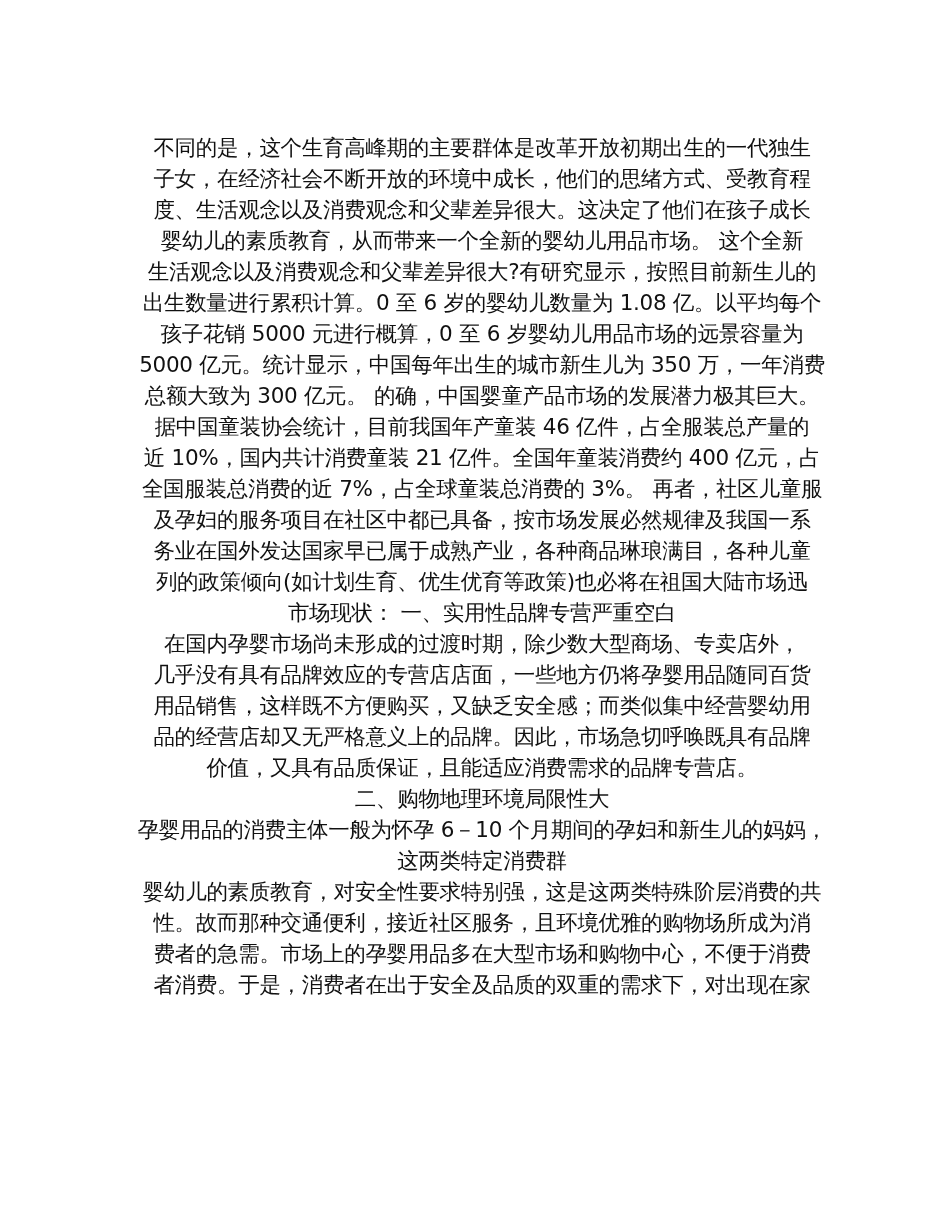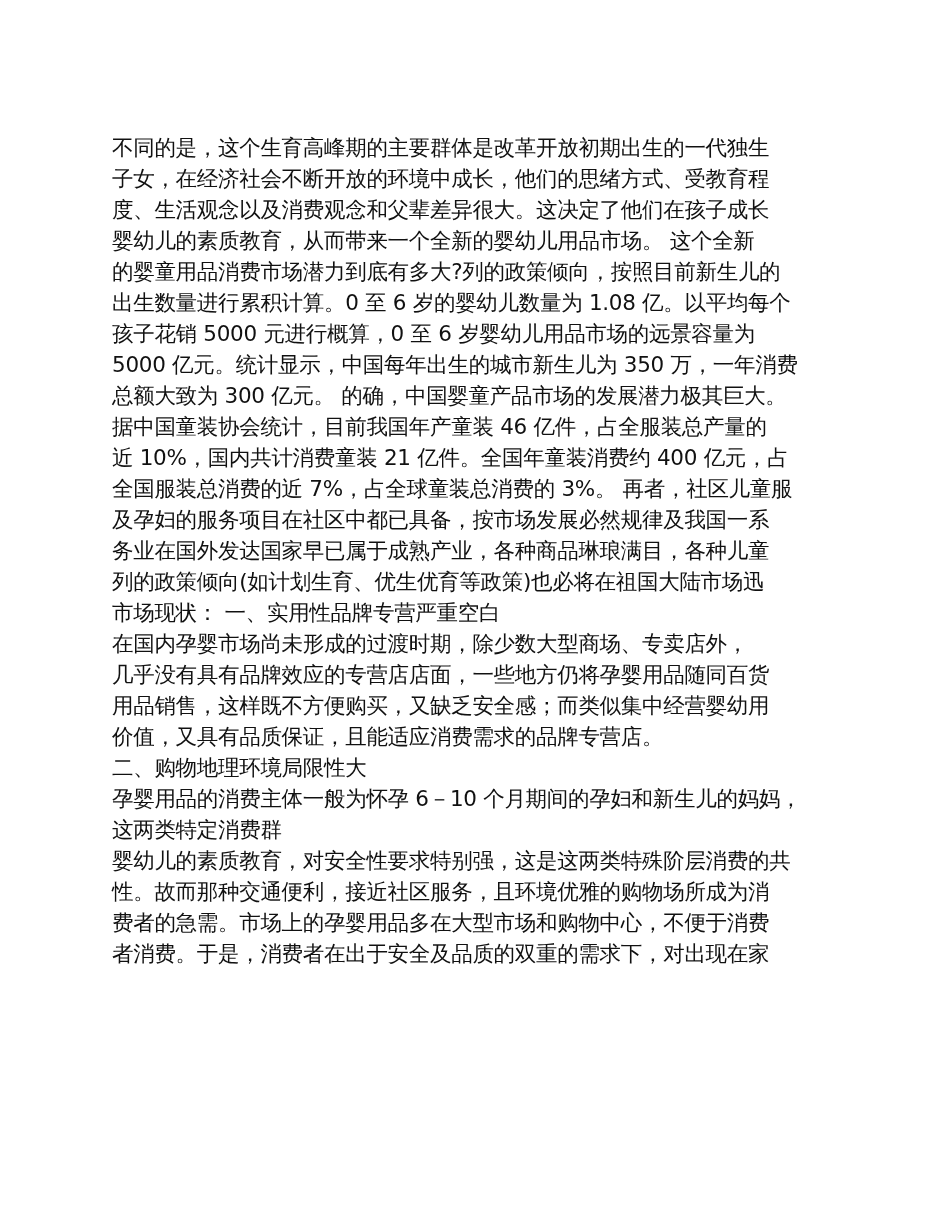--- a/index.html
+++ b/index.html
@@ -20,45 +20,47 @@
       left: 112px;
       top: 132px;
       width: 740px;
     }
     .line {
       font-size: 21.5px;
       line-height: 31px;
       height: 31px;
       white-space: nowrap;
       letter-spacing: -0.3px;
+      text-align: center;
     }
   </style>
 </head>
 <body>
 
 <div class="page">
   <div class="line">不同的是，这个生育高峰期的主要群体是改革开放初期出生的一代独生</div>
   <div class="line">子女，在经济社会不断开放的环境中成长，他们的思绪方式、受教育程</div>
   <div class="line">度、生活观念以及消费观念和父辈差异很大。这决定了他们在孩子成长</div>
   <div class="line">婴幼儿的素质教育，从而带来一个全新的婴幼儿用品市场。 这个全新</div>
-  <div class="line">的婴童用品消费市场潜力到底有多大?列的政策倾向，按照目前新生儿的</div>
+  <div class="line">生活观念以及消费观念和父辈差异很大?有研究显示，按照目前新生儿的</div>
   <div class="line">出生数量进行累积计算。0 至 6 岁的婴幼儿数量为 1.08 亿。以平均每个</div>
   <div class="line">孩子花销 5000 元进行概算，0 至 6 岁婴幼儿用品市场的远景容量为</div>
   <div class="line">5000 亿元。统计显示，中国每年出生的城市新生儿为 350 万，一年消费</div>
   <div class="line">总额大致为 300 亿元。 的确，中国婴童产品市场的发展潜力极其巨大。</div>
   <div class="line">据中国童装协会统计，目前我国年产童装 46 亿件，占全服装总产量的</div>
   <div class="line">近 10%，国内共计消费童装 21 亿件。全国年童装消费约 400 亿元，占</div>
   <div class="line">全国服装总消费的近 7%，占全球童装总消费的 3%。 再者，社区儿童服</div>
   <div class="line">及孕妇的服务项目在社区中都已具备，按市场发展必然规律及我国一系</div>
   <div class="line">务业在国外发达国家早已属于成熟产业，各种商品琳琅满目，各种儿童</div>
   <div class="line">列的政策倾向(如计划生育、优生优育等政策)也必将在祖国大陆市场迅</div>
   <div class="line"> 市场现状： 一、实用性品牌专营严重空白</div>
   <div class="line"> 在国内孕婴市场尚未形成的过渡时期，除少数大型商场、专卖店外，</div>
   <div class="line">几乎没有具有品牌效应的专营店店面，一些地方仍将孕婴用品随同百货</div>
   <div class="line">用品销售，这样既不方便购买，又缺乏安全感；而类似集中经营婴幼用</div>
+  <div class="line">品的经营店却又无严格意义上的品牌。因此，市场急切呼唤既具有品牌</div>
   <div class="line">价值，又具有品质保证，且能适应消费需求的品牌专营店。</div>
   <div class="line"> 二、购物地理环境局限性大</div>
   <div class="line"> 孕婴用品的消费主体一般为怀孕 6－10 个月期间的孕妇和新生儿的妈妈，</div>
   <div class="line">这两类特定消费群</div>
   <div class="line">婴幼儿的素质教育，对安全性要求特别强，这是这两类特殊阶层消费的共</div>
   <div class="line">性。故而那种交通便利，接近社区服务，且环境优雅的购物场所成为消</div>
   <div class="line">费者的急需。市场上的孕婴用品多在大型市场和购物中心，不便于消费</div>
   <div class="line">者消费。于是，消费者在出于安全及品质的双重的需求下，对出现在家</div>
 </div>
 

